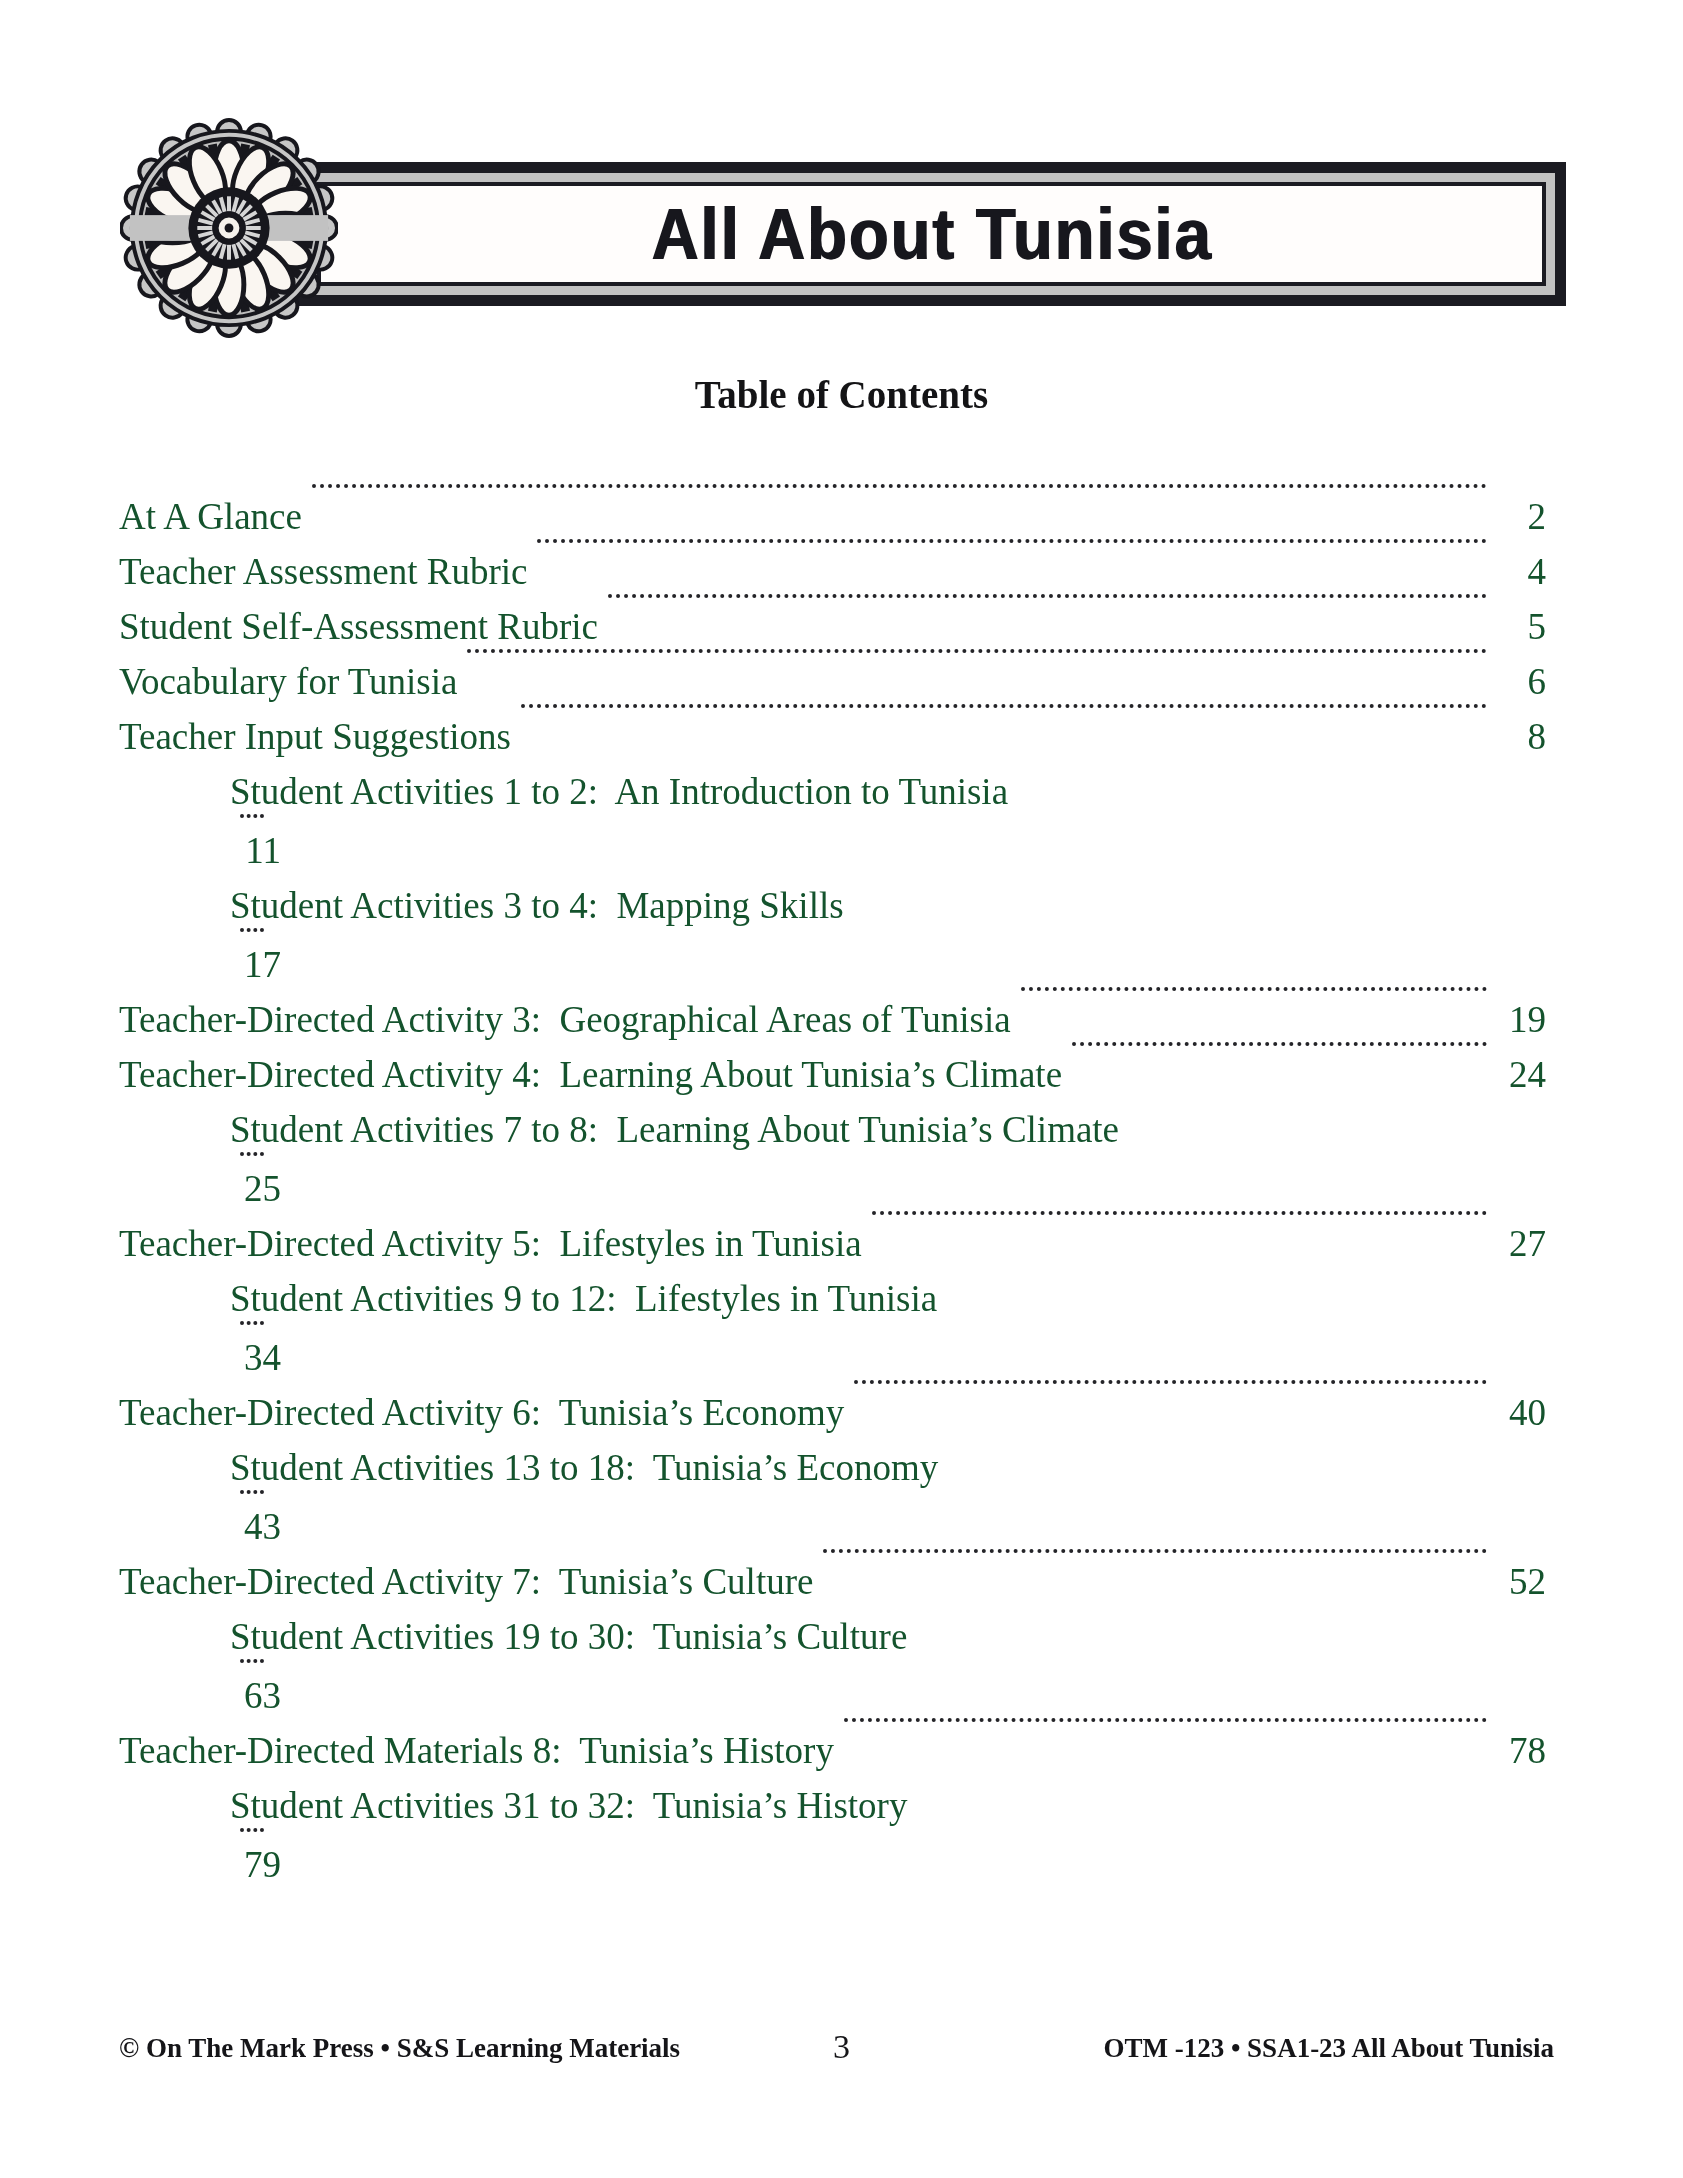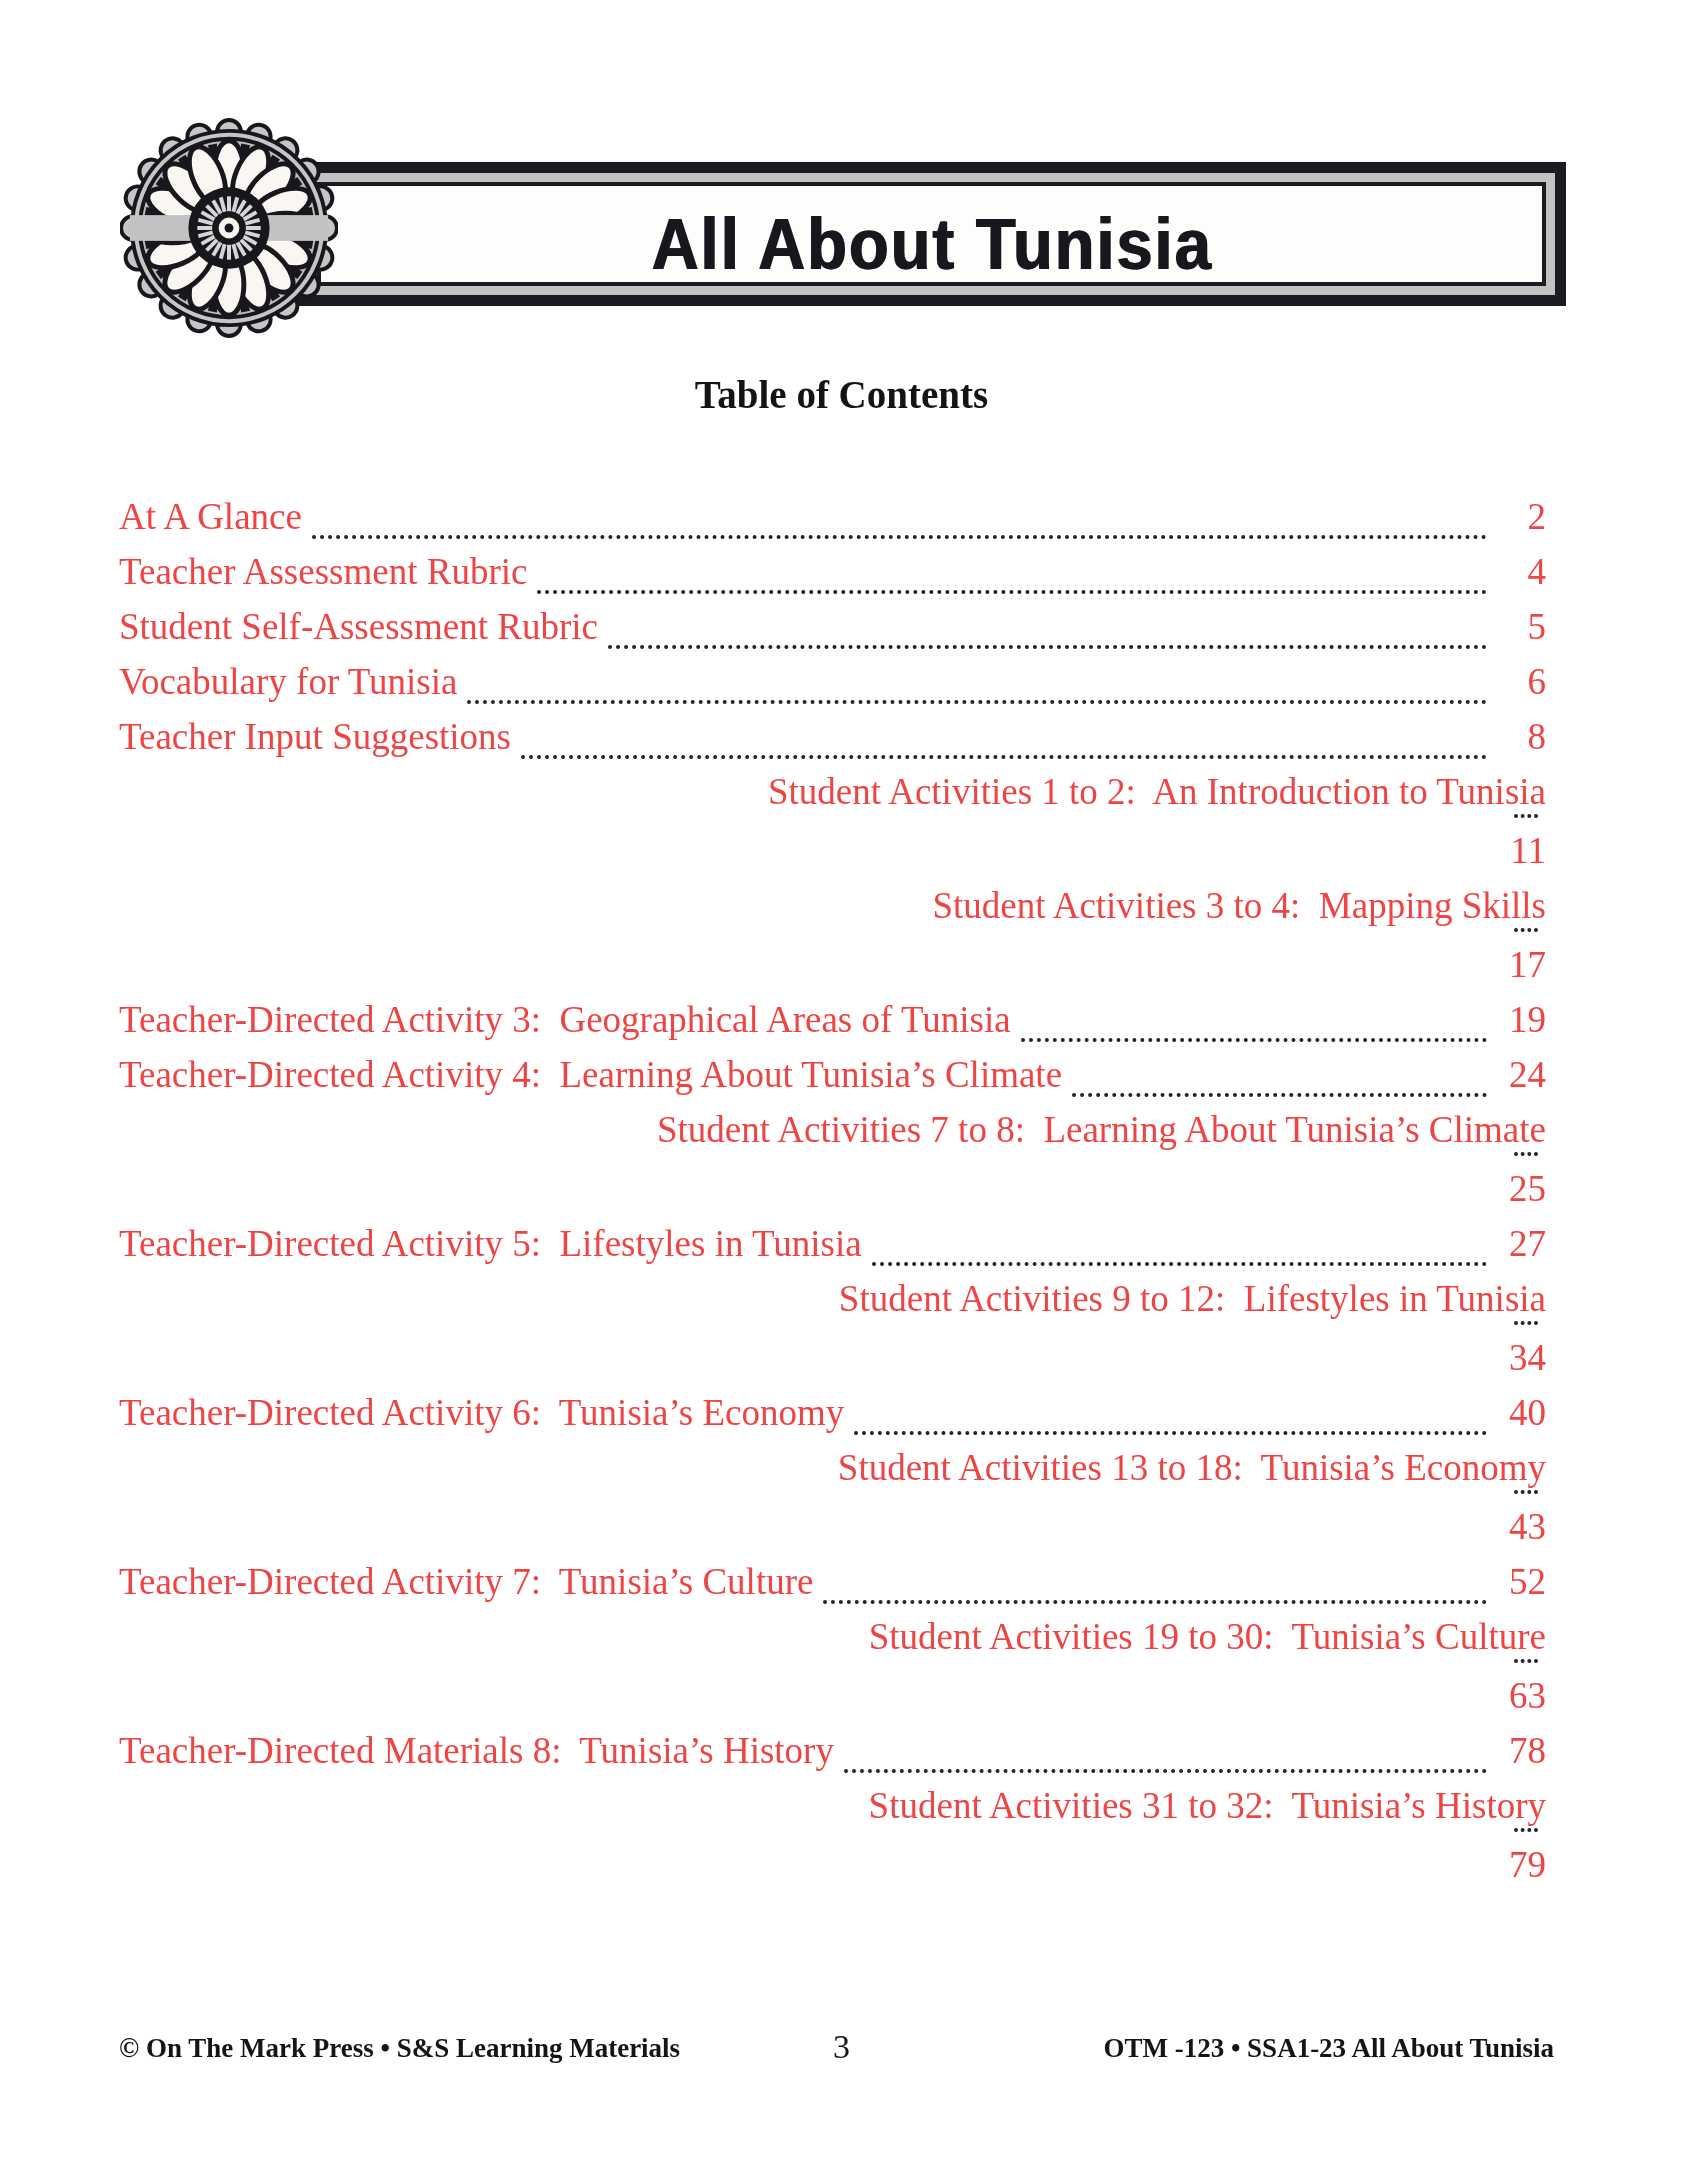--- a/index.html
+++ b/index.html
@@ -27,21 +27,21 @@
     box-sizing: border-box;
     height: 100%;
     border: 9px solid #c2c2c2;
   }
   .banner-core {
     box-sizing: border-box;
     height: 100%;
     border: 4px solid #1b1b22;
     background: #fffdfc;
     display: flex;
-    align-items: flex-end;
+    align-items: center;
     justify-content: center;
   }
   .banner-title {
     font-family: "Liberation Sans", sans-serif;
     font-weight: bold;
     font-size: 65px;
     letter-spacing: 2px;
     color: #17171d;
     transform: scaleY(1.10);
     text-shadow: 1.5px 0 0 #17171d;
@@ -69,24 +69,24 @@
     color: #141416;
   }
   .toc-list {
     position: absolute;
     top: 489px;
     left: 119px;
     right: 137px;
   }
   .toc-row {
     display: flex;
-    align-items: flex-end;
+    align-items: flex-start;
     font-size: 37px;
     line-height: 55px;
-    color: #ef4444;
+    color: #14532d;
   }
   .toc-row.indent { padding-left: 111px; flex-direction: column; }
   .toc-label { white-space: pre; }
   .toc-leader {
     flex: 1;
     min-width: 24px;
     border-bottom: 4px dotted #242428;
     margin: 0 8px 0 10px;
     position: relative;
     top: -5px;

